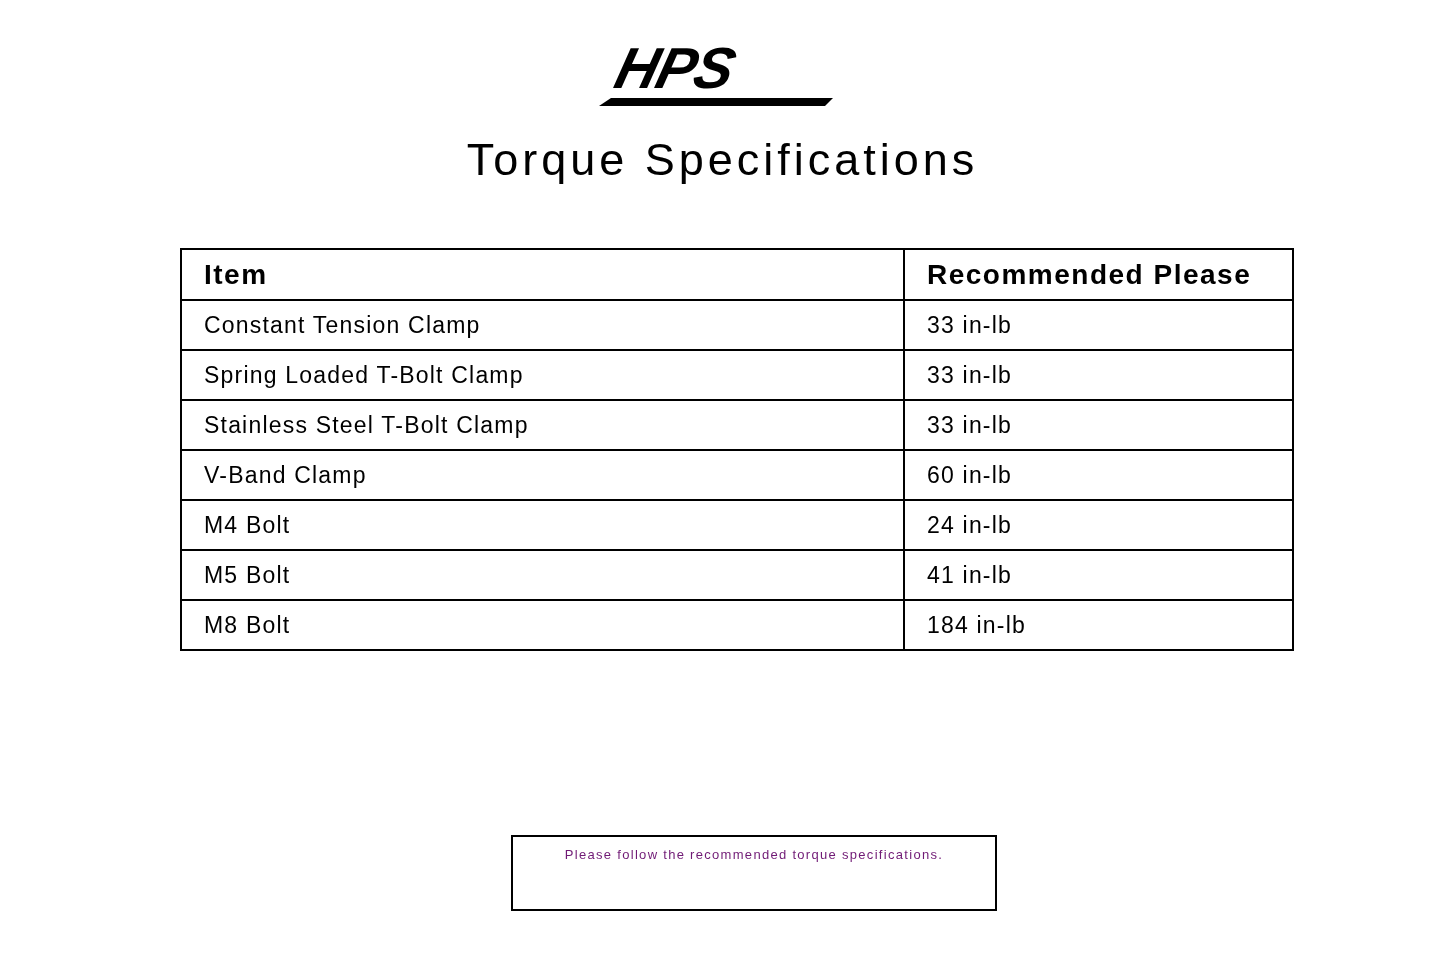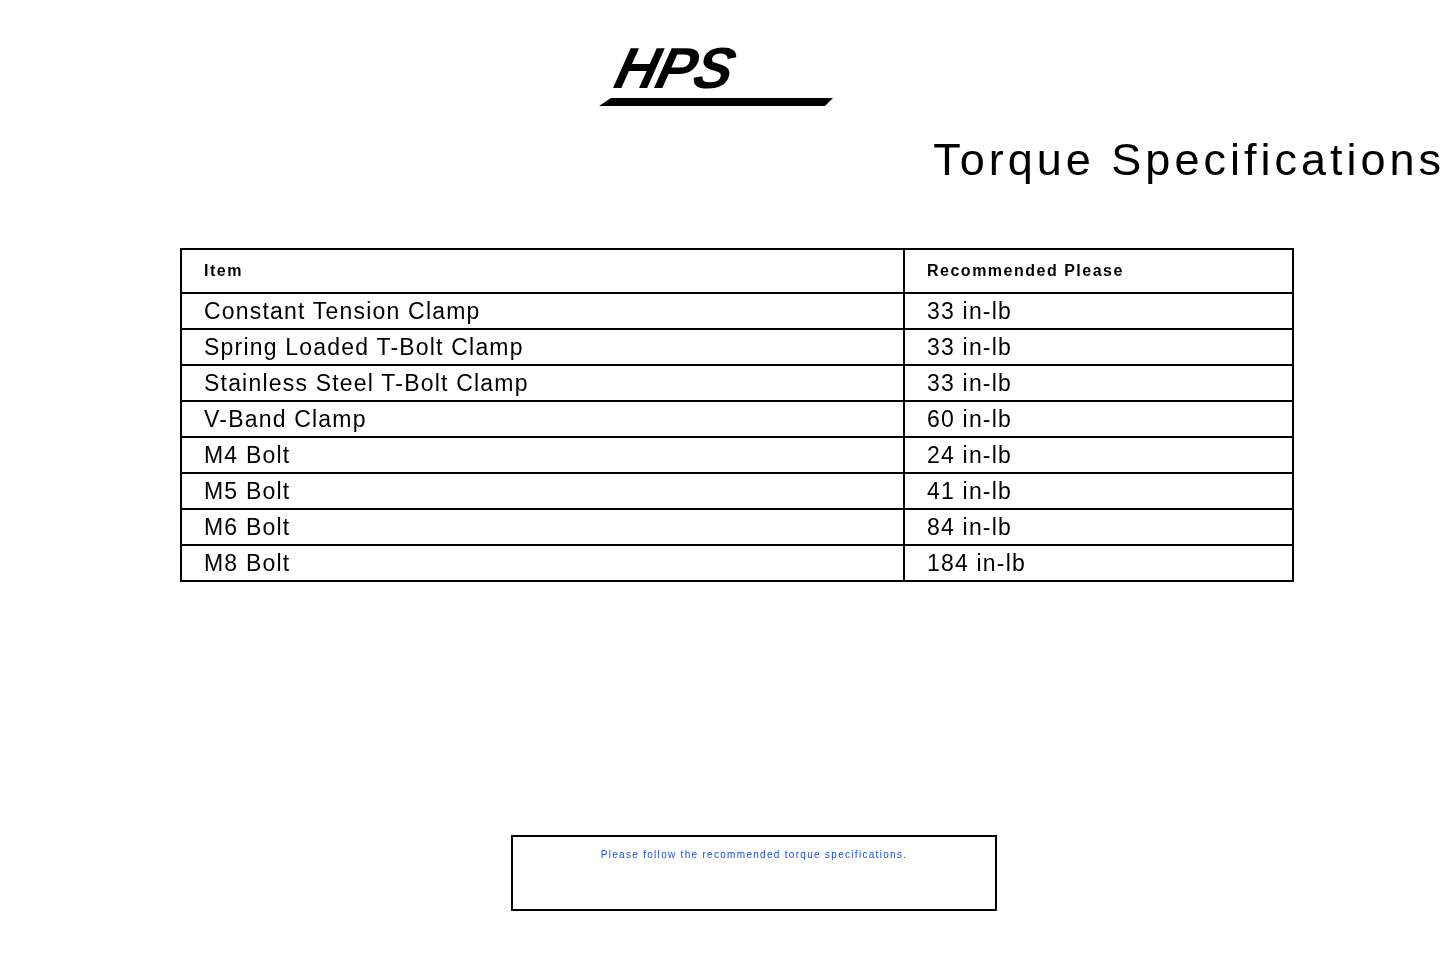--- a/index.html
+++ b/index.html
@@ -18,21 +18,21 @@
     transform: translateX(-50%);
     width: 256px;
     height: 76px;
   }
   .logo-wrap svg { width: 100%; height: 100%; }
   .page-title {
     position: absolute;
     top: 134px;
     left: 0;
     width: 100%;
-    text-align: right;
+    text-align: center;
     font-size: 45px;
     font-weight: 400;
     letter-spacing: 4px;
     color: #000000;
     white-space: nowrap;
   }
   .torque-table {
     position: absolute;
     left: 180px;
     top: 248px;
@@ -43,50 +43,50 @@
   .torque-table th, .torque-table td {
     border: 2px solid #000000;
     text-align: left;
     padding-left: 22px;
     padding-right: 8px;
     vertical-align: middle;
     white-space: nowrap;
     overflow: hidden;
   }
   .torque-table th {
-    height: 44px;
-    font-size: 16px;
+    height: 51px;
+    font-size: 28px;
     font-weight: bold;
     letter-spacing: 1.5px;
     border-radius: 14px;
   }
   .torque-table td {
-    height: 36px;
+    height: 50px;
     font-size: 23px;
     font-weight: 400;
     letter-spacing: 1.2px;
     margin-top: 19px;
   }
   .col-item   { width: 723px; }
   .col-torque { width: 389px; }
   .note-box {
     position: absolute;
     left: 511px;
     top: 835px;
     width: 486px;
     height: 76px;
     border: 2px solid #000000;
     padding-top: 8px;
     text-align: center;
   }
   .note-line {
-    font-size: 10px;
+    font-size: 13px;
     letter-spacing: 1.3px;
     line-height: 20px;
-    color: #1d4ed8;
+    color: #701a75;
     white-space: nowrap;
   }
 </style>
 </head>
 <body>
 
 <div class="logo-wrap">
   <svg viewBox="0 0 256 76" aria-hidden="true">
     <g transform="skewX(-14)" style="font-family:'Liberation Sans',sans-serif;font-weight:bold;font-style:italic;">
       <text x="30" y="52" font-size="58" letter-spacing="-1" fill="#000000">HPS</text>
@@ -127,24 +127,20 @@
       </tr>
       <tr>
         <td>M4 Bolt</td>
         <td>24 in-lb</td>
       </tr>
       <tr>
         <td>M5 Bolt</td>
         <td>41 in-lb</td>
       </tr>
       <tr>
-        <td>M6 Bolt</td>
-        <td>84 in-lb</td>
-      </tr>
-      <tr>
         <td>M8 Bolt</td>
         <td>184 in-lb</td>
       </tr>
     </tbody>
 </table>
 
 <div class="note-box">
   <div class="note-line">Please follow the recommended torque specifications.</div>
 </div>
 

